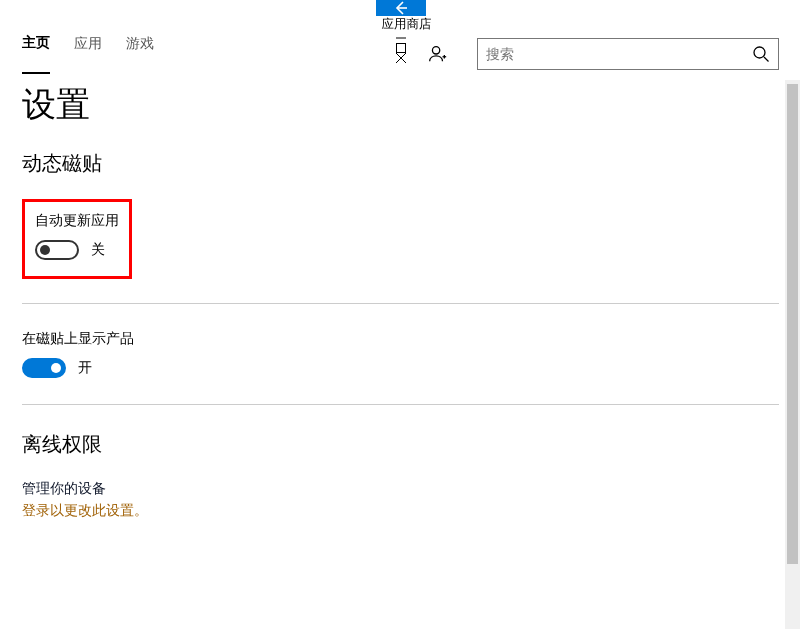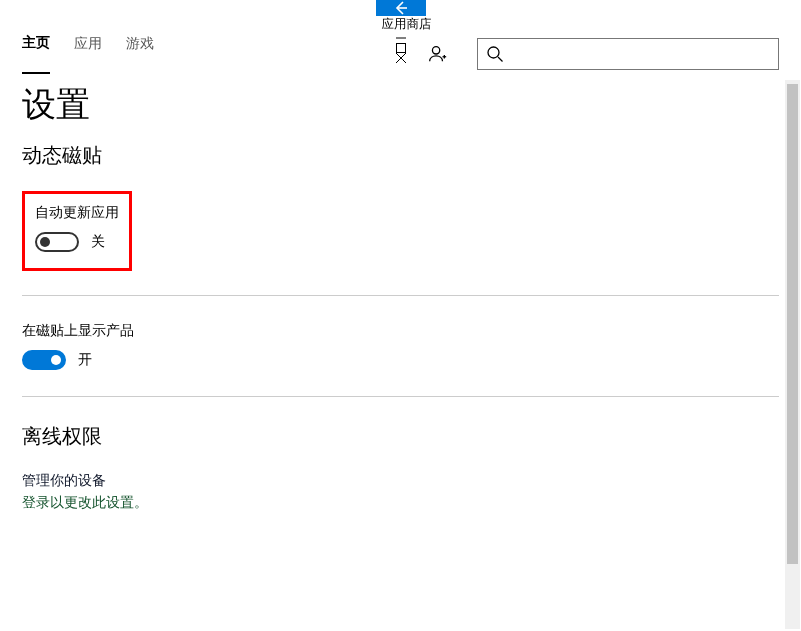--- a/index.html
+++ b/index.html
@@ -121,21 +121,21 @@
     top: 4px;
     height: 480px;
     background: #c2c2c2;
     border-radius: 0;
   }
   
   .page-title {
     font-size: 34px;
     font-weight: 300;
     margin-top: 0;
-    margin-bottom: 14px;
+    margin-bottom: 22px;
   }
   .section-title {
     font-size: 20px;
     font-weight: 400;
     margin-bottom: 22px;
   }
   .setting-label {
     font-size: 14px;
     margin-bottom: 10px;
   }
@@ -186,21 +186,21 @@
   }
   .highlight-box .setting-label { margin-bottom: 10px; }
   .highlight-box .toggle-row { margin-bottom: 0; }
   .link {
     color: #0f172a;
     font-size: 14px;
     cursor: pointer;
     margin-bottom: 4px;
   }
   .hint {
-    color: #14532d;
+    color: #a16207;
     font-size: 14px;
   }
 </style>
 </head>
 <body>
 
 <div class="titlebar">
   <div class="back-btn">
     <svg viewBox="0 0 16 16">
         <path d="M10 2 L4 8 L10 14" stroke="#fff" stroke-width="1.6" fill="none"></path>
@@ -233,20 +233,21 @@
   <div class="nav-spacer"></div>
   <div class="user-icon">
     <svg viewBox="0 0 24 24" width="22" height="22">
       <circle cx="11" cy="8" r="4" stroke="#000" stroke-width="1.4" fill="none"></circle>
       <path d="M4 20c0-4 3.5-6 7-6s7 2 7 6" stroke="#000" stroke-width="1.4" fill="none"></path>
       <line x1="18" y1="15" x2="22" y2="15" stroke="#000" stroke-width="1.4"></line>
       <line x1="20" y1="13" x2="20" y2="17" stroke="#000" stroke-width="1.4"></line>
     </svg>
   </div>
   <div class="search-box">
+    <input type="text" placeholder="搜索" style="">
     <div class="search-icon">
       <svg viewBox="0 0 18 18">
           <circle cx="7.5" cy="7.5" r="5.5" stroke="#000" stroke-width="1.3" fill="none"></circle>
           <line x1="12" y1="12" x2="16.5" y2="16.5" stroke="#000" stroke-width="1.3"></line>
         </svg>
     </div>
   </div>
 </div>
 
 <div class="content-outer">

